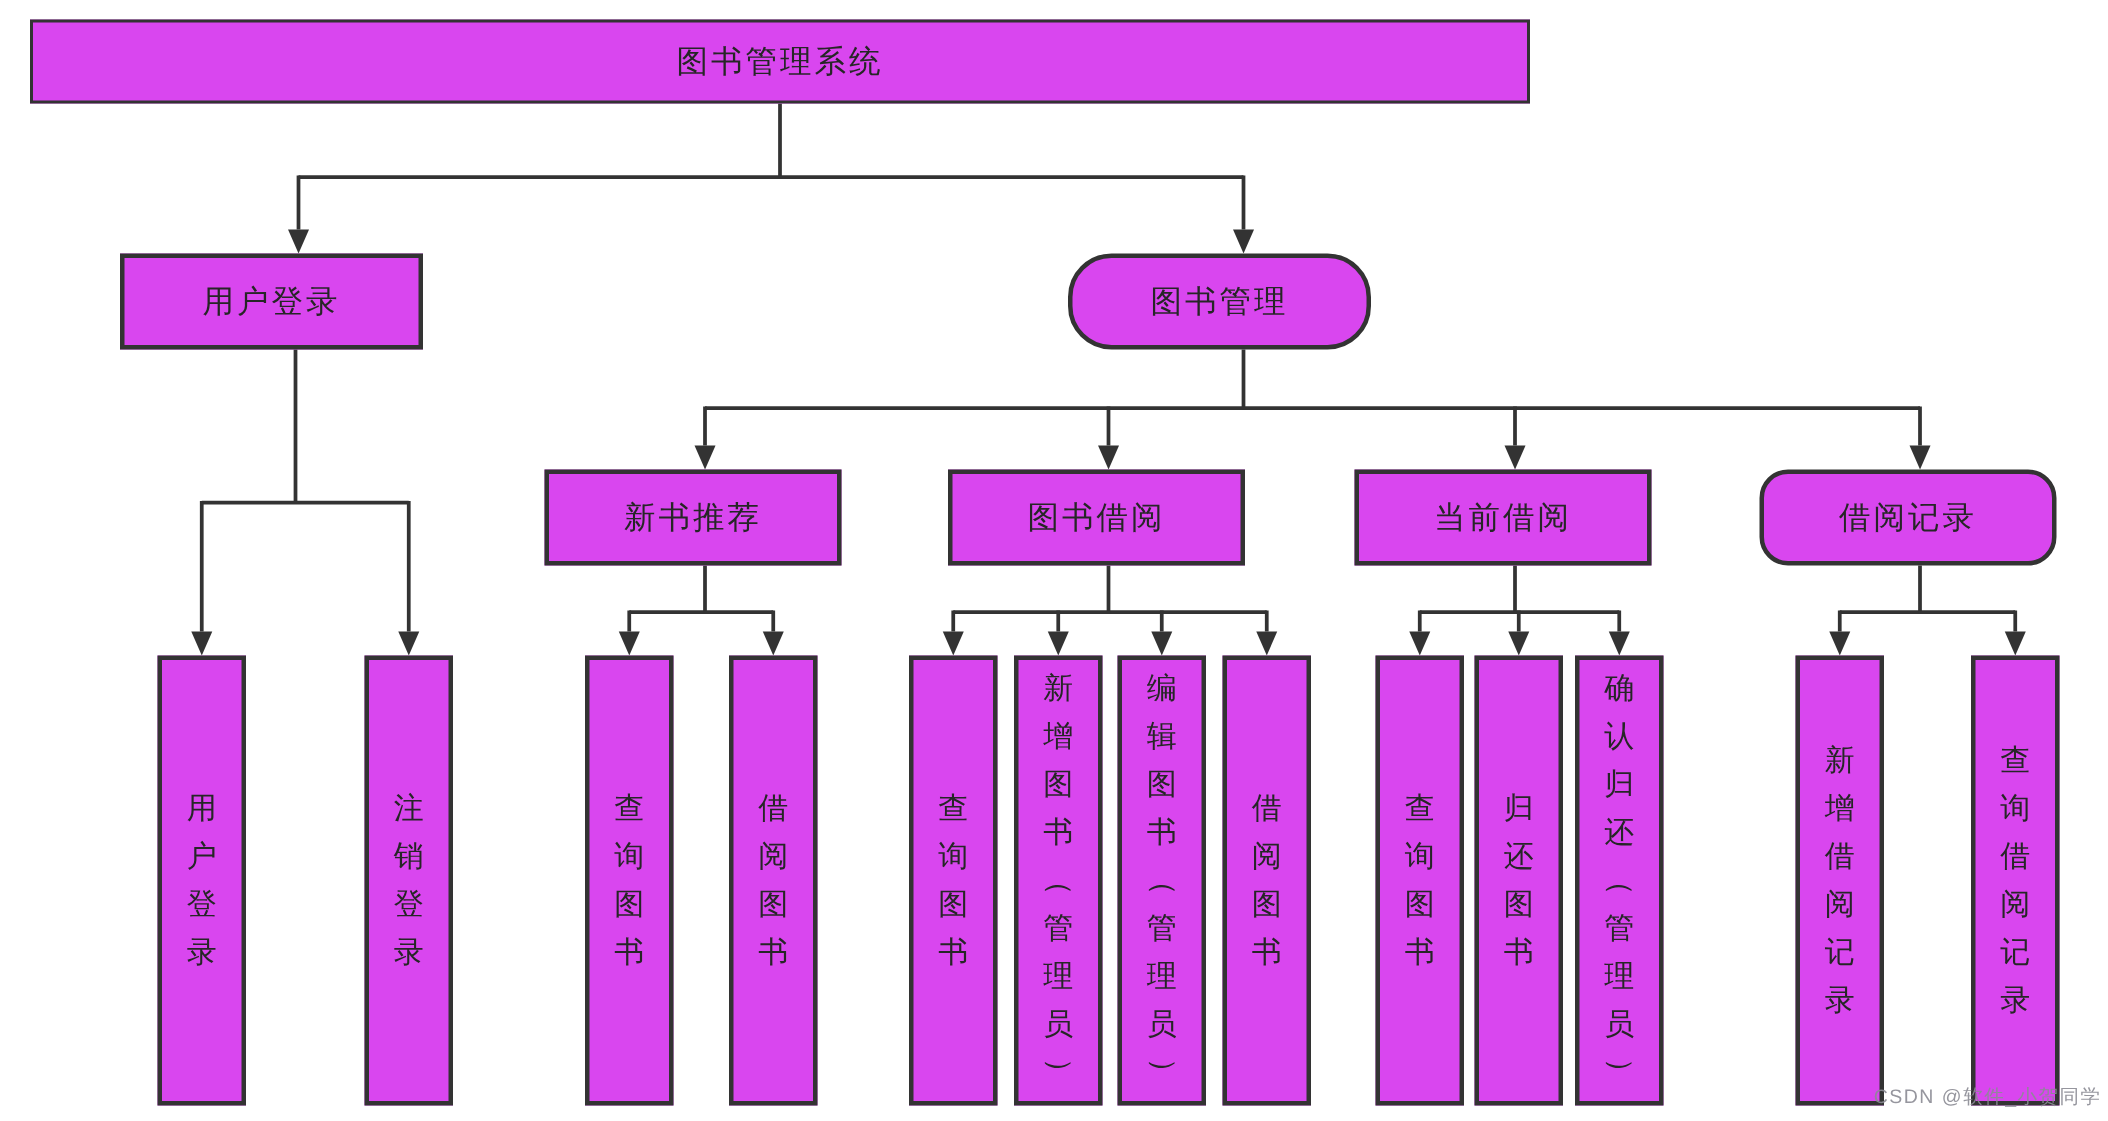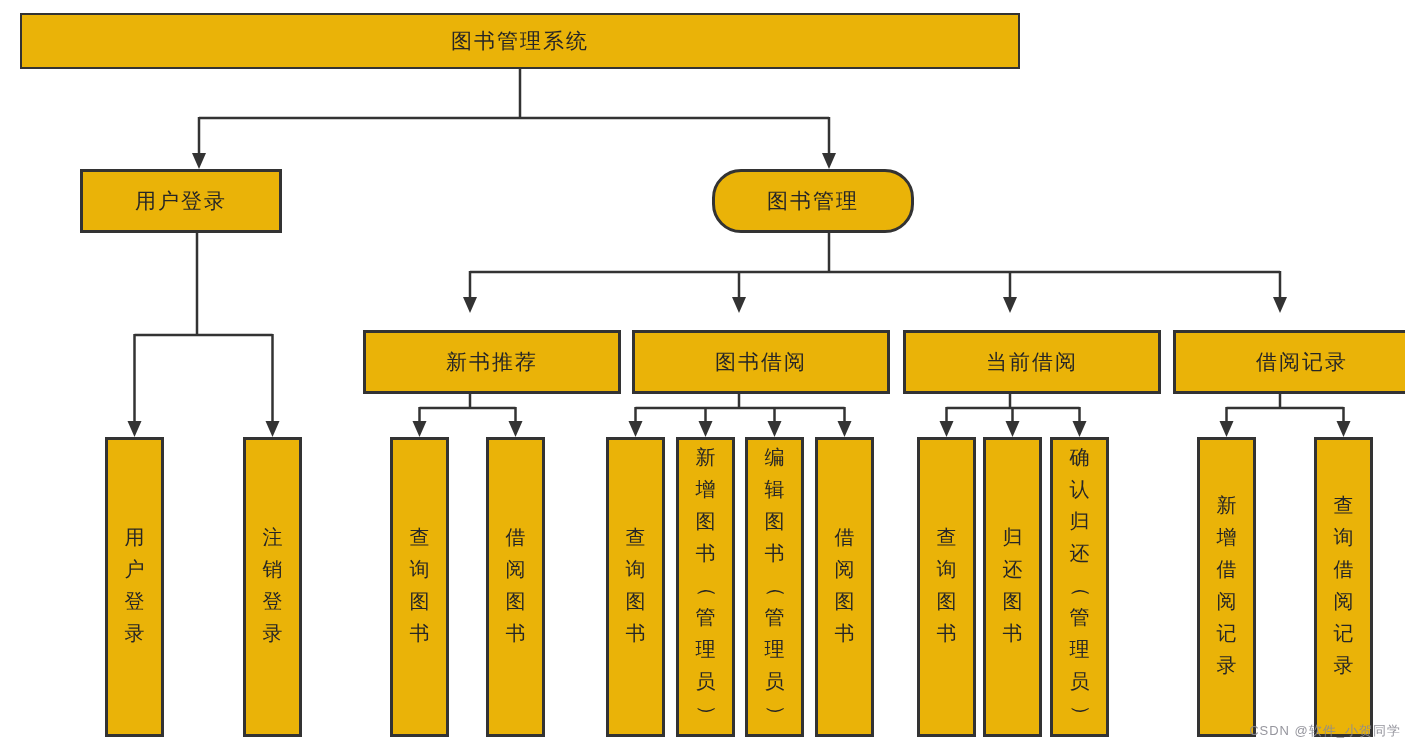--- a/index.html
+++ b/index.html
@@ -18,28 +18,27 @@
   #connectors {
     position: absolute;
     left: 0; top: 0;
     width: 1405px;
     height: 747px;
     pointer-events: none;
   }
   .node {
     position: absolute;
     box-sizing: border-box;
-    background: #eab308;
+    background: #d946ef;
     border: 3px solid #333333;
     color: #262626;
     display: flex;
     align-items: center;
     justify-content: center;
     z-index: 2;
-    font-family: Liberation Mono, monospace;
   }
   .hnode {
     font-size: 21px;
     letter-spacing: 2px;
     white-space: nowrap;
   }
   .root {
     border-width: 2px;
   }
   .leaf {
@@ -54,21 +53,21 @@
   }
   .leaf span {
     display: block;
     line-height: 1;
     height: 20px;
   }
   .leaf span.rot {
     transform: rotate(90deg);
   }
   .lvl2 { top: 169px; width: 202px; height: 64px; }
-  .lvl3 { top: 330px; width: 258px; height: 64px; }
+  .lvl3 { top: 313px; width: 198px; height: 64px; }
   #watermark {
     position: absolute;
     right: 4px;
     bottom: 7px;
     font-size: 13px;
     color: rgba(139, 139, 148, 0.9);
     letter-spacing: 1px;
     z-index: 5;
     white-space: nowrap;
   }
@@ -145,21 +144,21 @@
   </svg>
 
   <div class="node hnode root" style="left:20px; top:13px; width:1000px; height:56px;">图书管理系统</div>
 
   <div class="node hnode lvl2" style="left:80px;">用户登录</div>
   <div class="node hnode lvl2" style="left:712px;border-radius:29px;">图书管理</div>
 
   <div class="node hnode lvl3" style="left:363px;">新书推荐</div>
   <div class="node hnode lvl3" style="left:632px;">图书借阅</div>
   <div class="node hnode lvl3" style="left:903px;">当前借阅</div>
-  <div class="node hnode lvl3" style="left:1173px;">借阅记录</div>
+  <div class="node hnode lvl3" style="left:1173px;border-radius:19px;">借阅记录</div>
 
   <div class="node leaf" style="left:105px;">
       <span>用</span>
       <span>户</span>
       <span>登</span>
       <span>录</span>
     </div>
   <div class="node leaf" style="left:243px;">
       <span>注</span>
       <span>销</span>

